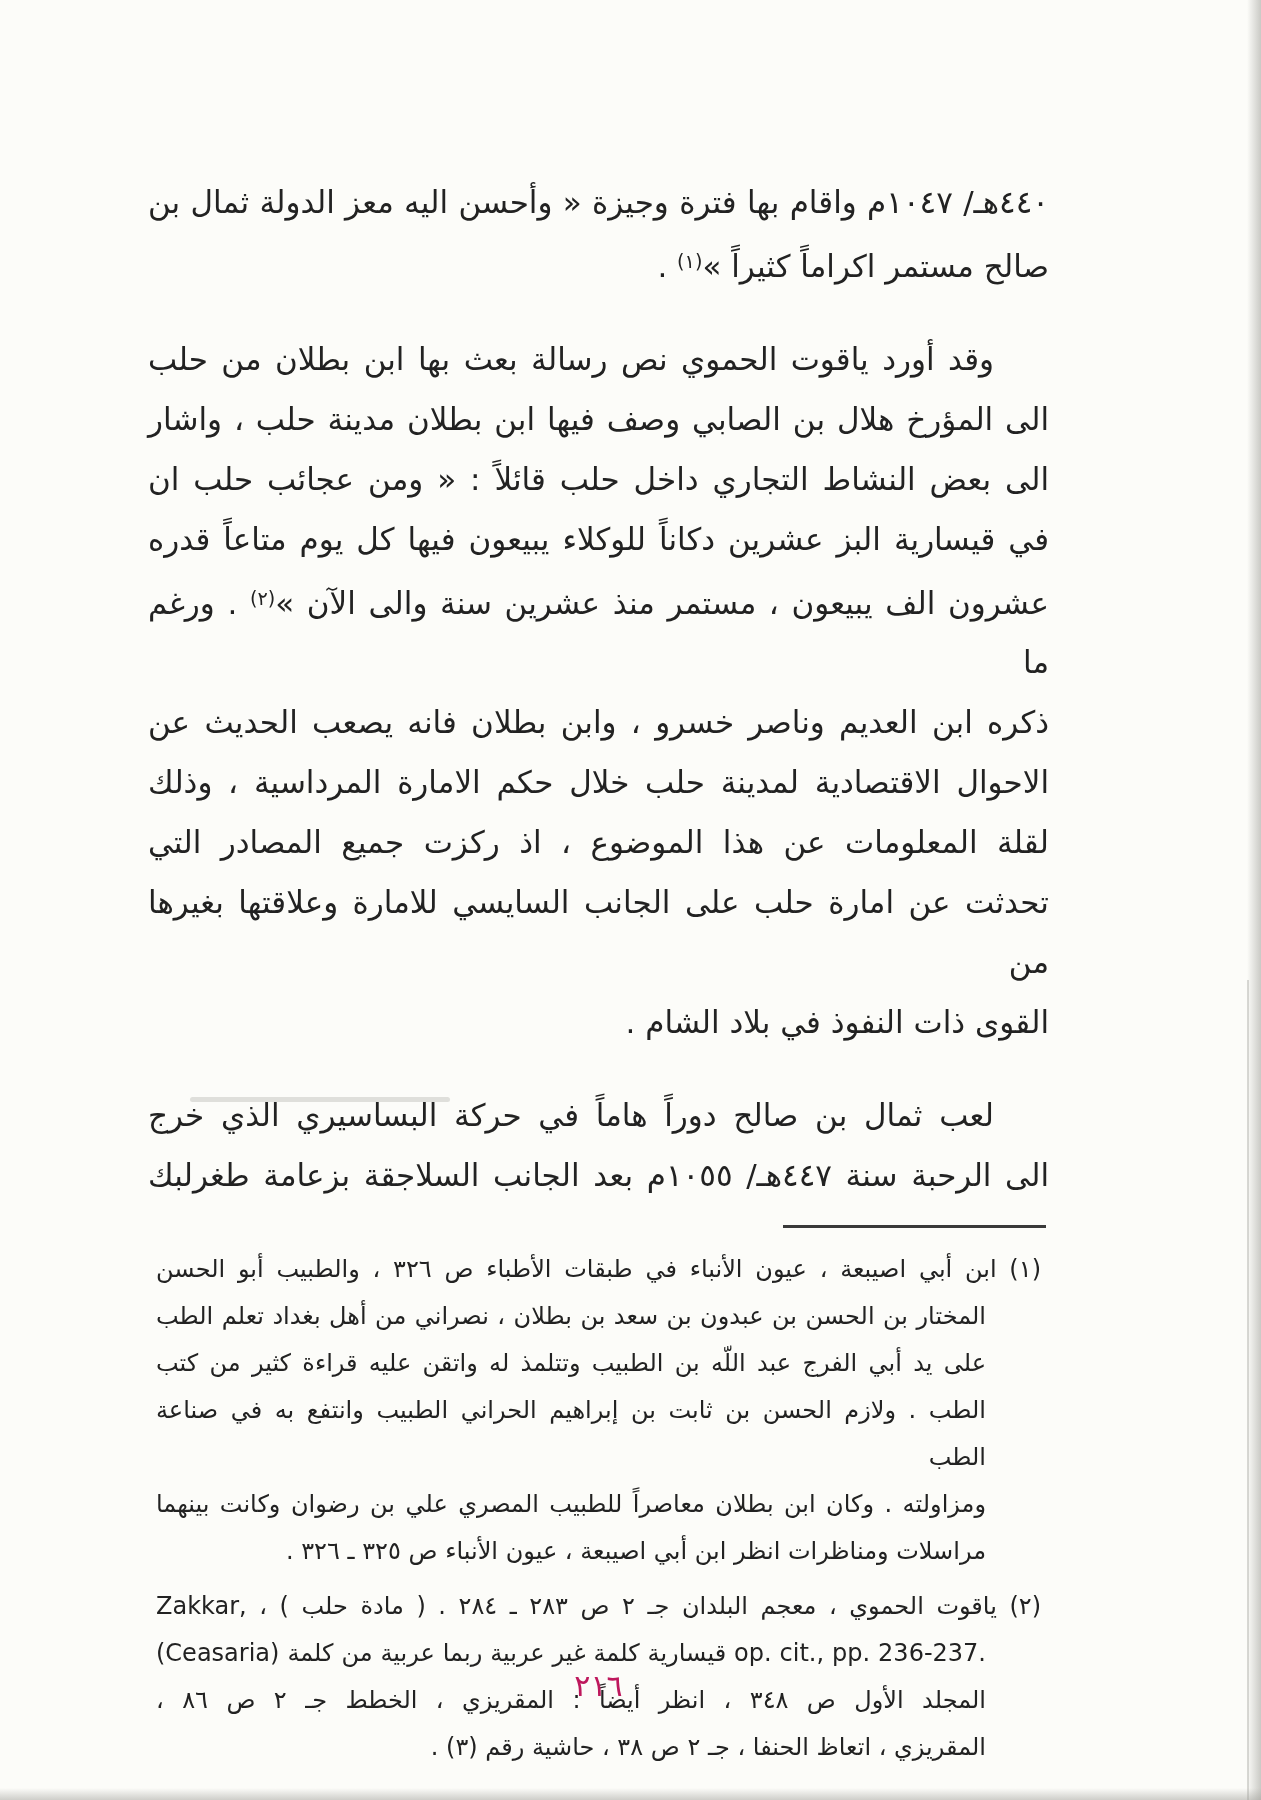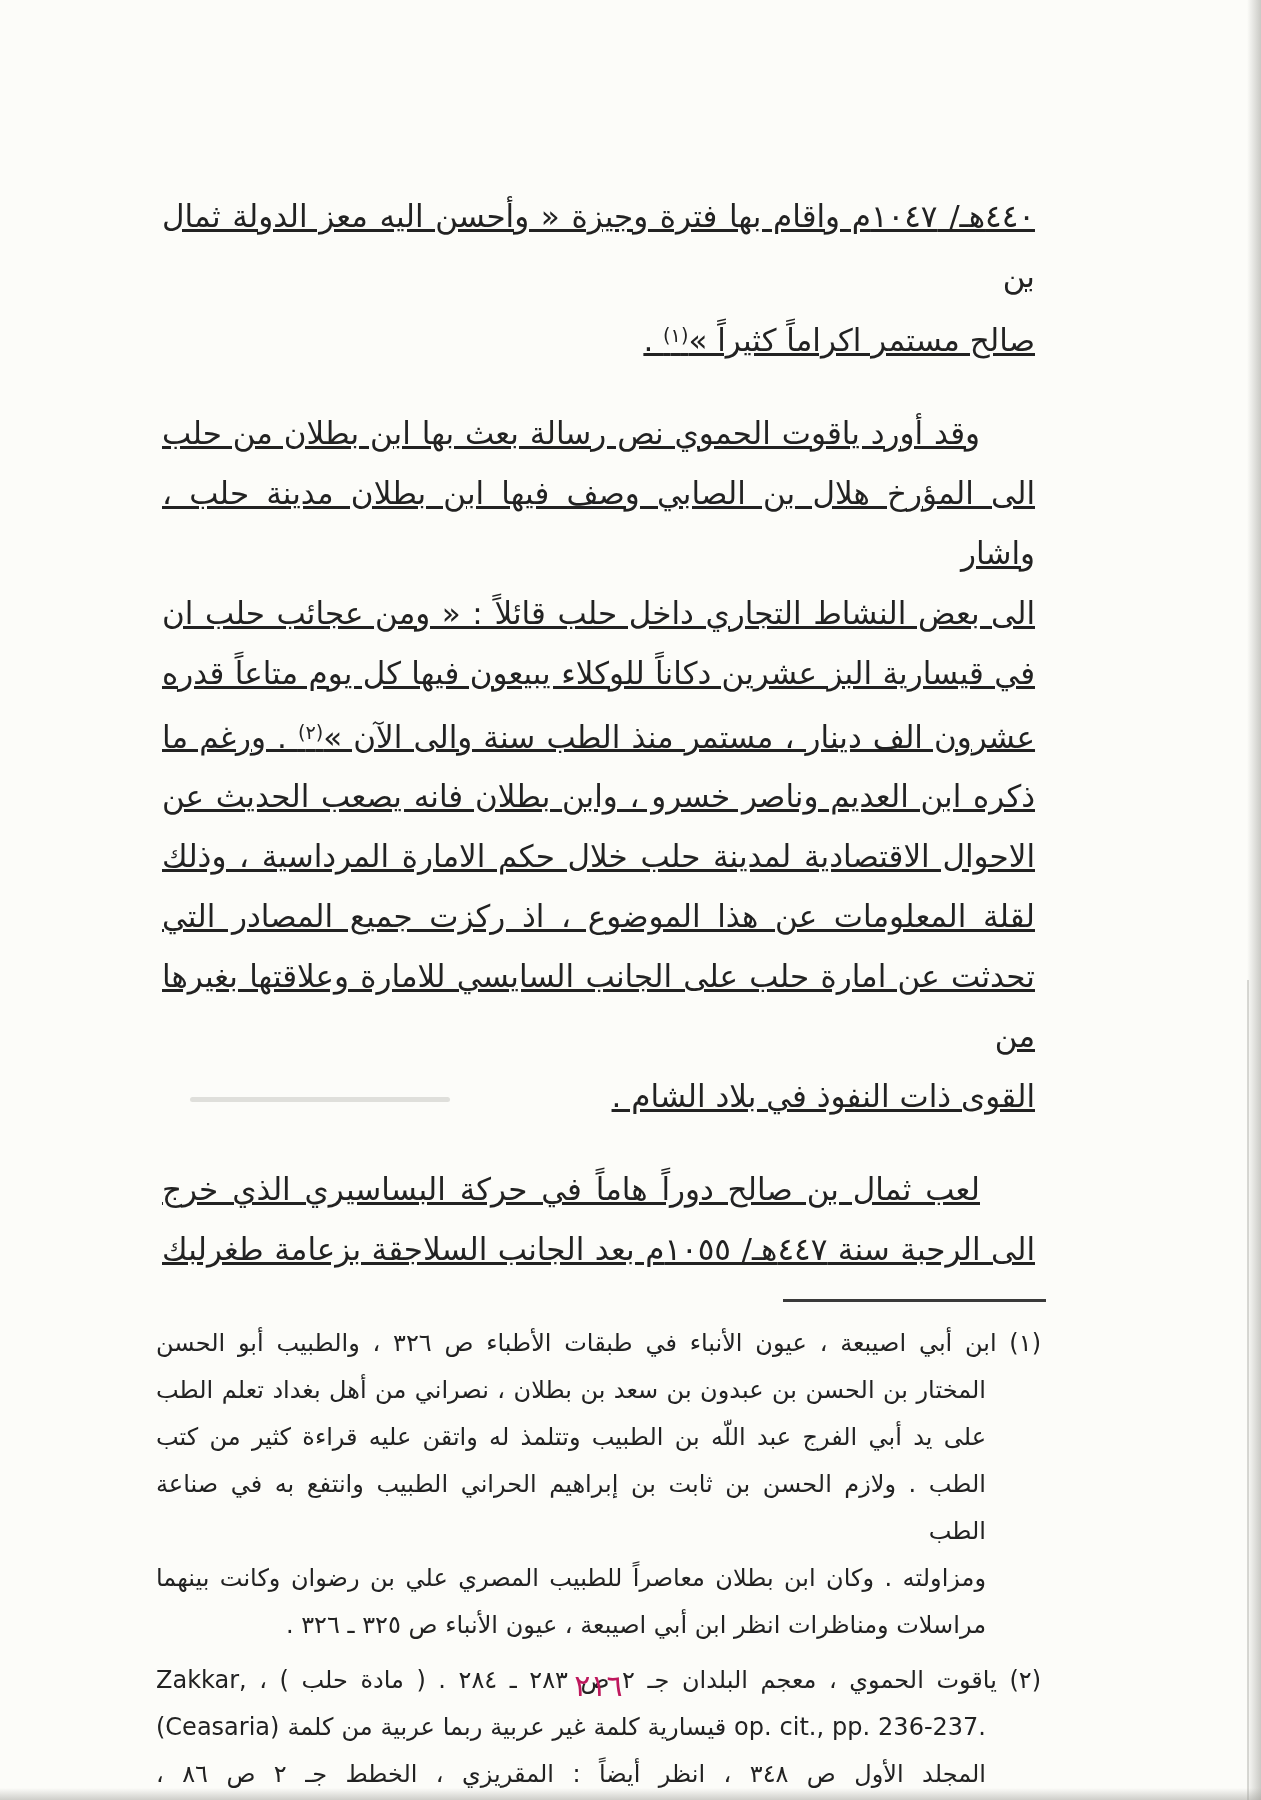--- a/index.html
+++ b/index.html
@@ -9,21 +9,21 @@
     background:#fcfcf9;
     overflow:hidden;
     font-family:"DejaVu Sans",sans-serif;
     color:#222;
   }
   .content{
     position:absolute;
     top:172px;right:212px;left:148px;
     direction:rtl;
   }
-  .para{margin:14px;text-decoration:underline;}
+  .para{margin:0;}
   .para + .para{margin-top:33px;}
   .bline{
     display:block;
     font-size:31px;
     line-height:60px;
     text-align:justify;
     text-align-last:justify;
     white-space:normal;
   }
   .bline.lastline{text-align-last:right;}
@@ -89,21 +89,21 @@
     <p class="para">
       <span class="bline">٤٤٠هـ/ ١٠٤٧م واقام بها فترة وجيزة « وأحسن اليه معز الدولة ثمال بن</span>
       <span class="bline lastline"><span>صالح مستمر اكراماً كثيراً »</span><span class="ref">(١)</span><span> .</span></span>
     </p>
 
     <p class="para">
       <span class="bline indent">وقد أورد ياقوت الحموي نص رسالة بعث بها ابن بطلان من حلب</span>
       <span class="bline">الى المؤرخ هلال بن الصابي وصف فيها ابن بطلان مدينة حلب ، واشار</span>
       <span class="bline">الى بعض النشاط التجاري داخل حلب قائلاً : « ومن عجائب حلب ان</span>
       <span class="bline">في قيسارية البز عشرين دكاناً للوكلاء يبيعون فيها كل يوم متاعاً قدره</span>
-      <span class="bline"><span>عشرون الف دينار ، مستمر منذ الطب سنة والى الآن »</span><span class="ref">(٢)</span><span> . ورغم ما</span></span>
+      <span class="bline"><span>عشرون الف يبيعون ، مستمر منذ عشرين سنة والى الآن »</span><span class="ref">(٢)</span><span> . ورغم ما</span></span>
       <span class="bline">ذكره ابن العديم وناصر خسرو ، وابن بطلان فانه يصعب الحديث عن</span>
       <span class="bline">الاحوال الاقتصادية لمدينة حلب خلال حكم الامارة المرداسية ، وذلك</span>
       <span class="bline">لقلة المعلومات عن هذا الموضوع ، اذ ركزت جميع المصادر التي</span>
       <span class="bline">تحدثت عن امارة حلب على الجانب السايسي للامارة وعلاقتها بغيرها من</span>
       <span class="bline lastline">القوى ذات النفوذ في بلاد الشام .</span>
     </p>
 
     <p class="para">
       <span class="bline indent">لعب ثمال بن صالح دوراً هاماً في حركة البساسيري الذي خرج</span>
       <span class="bline">الى الرحبة سنة ٤٤٧هـ/ ١٠٥٥م بعد الجانب السلاجقة بزعامة طغرلبك</span>

